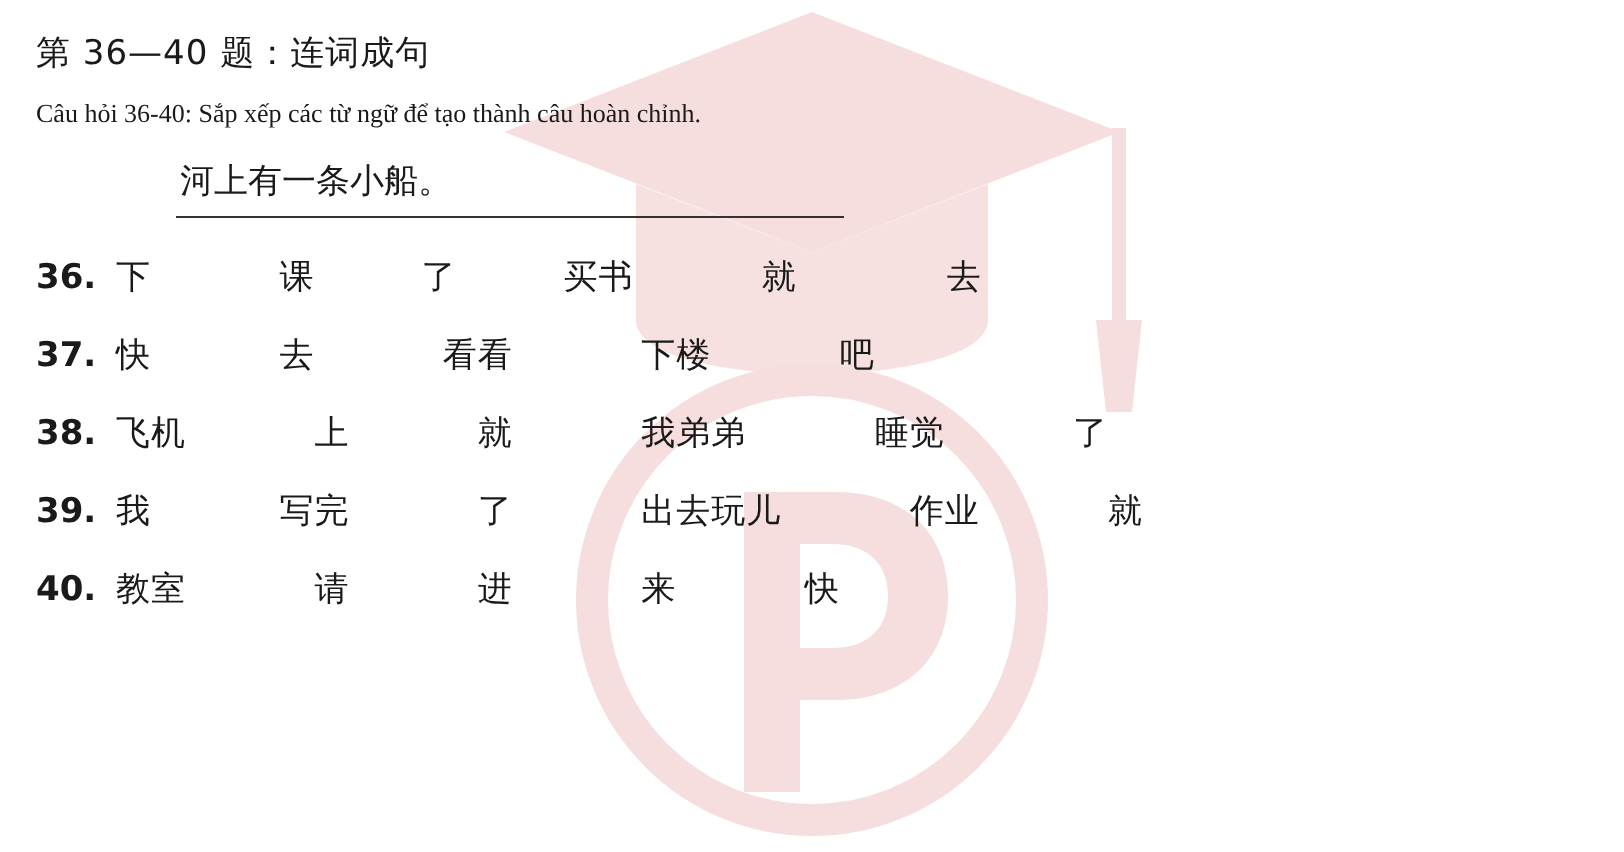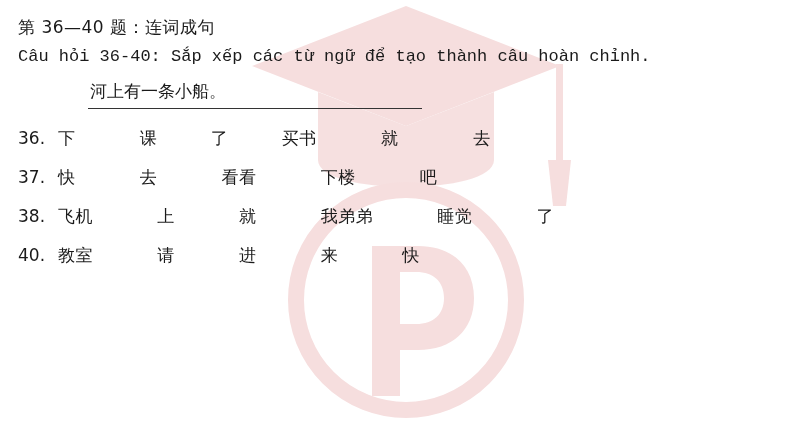--- a/index.html
+++ b/index.html
@@ -36,22 +36,22 @@
   }
 
   .line-cn {
     font-family: "DejaVu Sans", sans-serif;
     font-size: 17px;
     line-height: 30px;
     letter-spacing: 0.5px;
     white-space: pre;
   }
   .line-vi {
-    font-family: Liberation Mono, monospace;
-    font-size: 17px;
+    font-family: Liberation Serif, serif;
+    font-size: 13px;
     line-height: 30px;
     white-space: pre;
   }
 
   .example-row {
     margin-top: 10px;
     font-size: 17px;
     line-height: 30px;
     white-space: pre;
   }
@@ -76,20 +76,21 @@
     display: flex;
     align-items: baseline;
     margin-bottom: 16px;
     font-size: 17px;
     white-space: pre;
   }
   .q-num {
     width: 40px;
     flex: 0 0 40px;
     font-family: "DejaVu Sans", sans-serif;
+    font-weight: bold;
   }
   .q-words {
     font-family: Liberation Mono, monospace;
     letter-spacing: 0.5px;
     white-space: pre;
   }
 </style>
 </head>
 <body>
 
@@ -133,20 +134,24 @@
     <div class="q-row">
       <span class="q-num">37.</span>
       <span class="q-words">快      去      看看      下楼      吧</span>
     </div>
 
     <div class="q-row">
       <span class="q-num">38.</span>
       <span class="q-words">飞机      上      就      我弟弟      睡觉      了</span>
     </div>
 
+    <div class="q-row">
+      <span class="q-num">39.</span>
+      <span class="q-words">我      写完      了      出去玩儿      作业      就</span>
+    </div>
 
     <div class="q-row">
       <span class="q-num">40.</span>
       <span class="q-words">教室      请      进      来      快</span>
     </div>
 
   </div>
 </div>
 
 </body></html>

